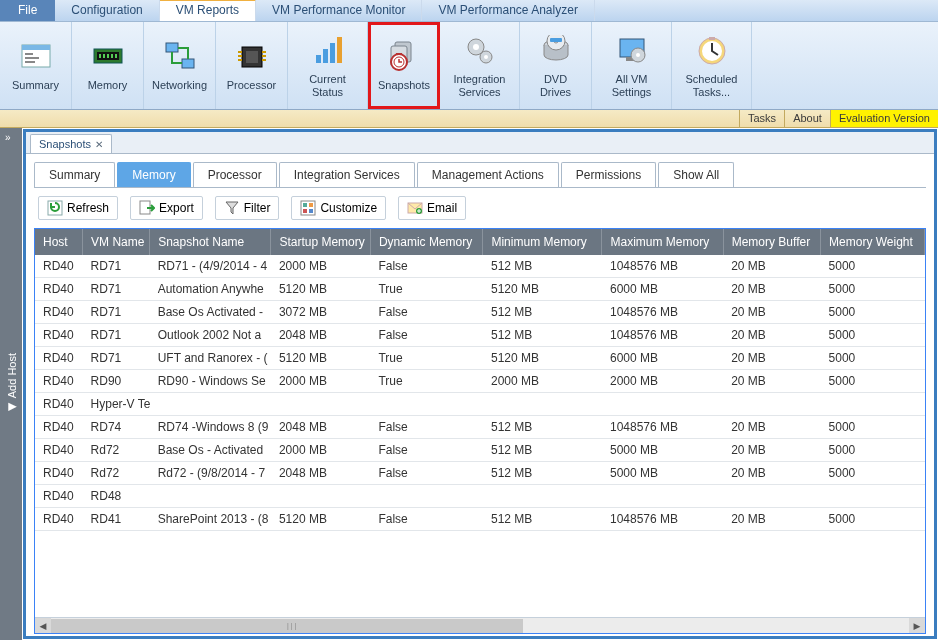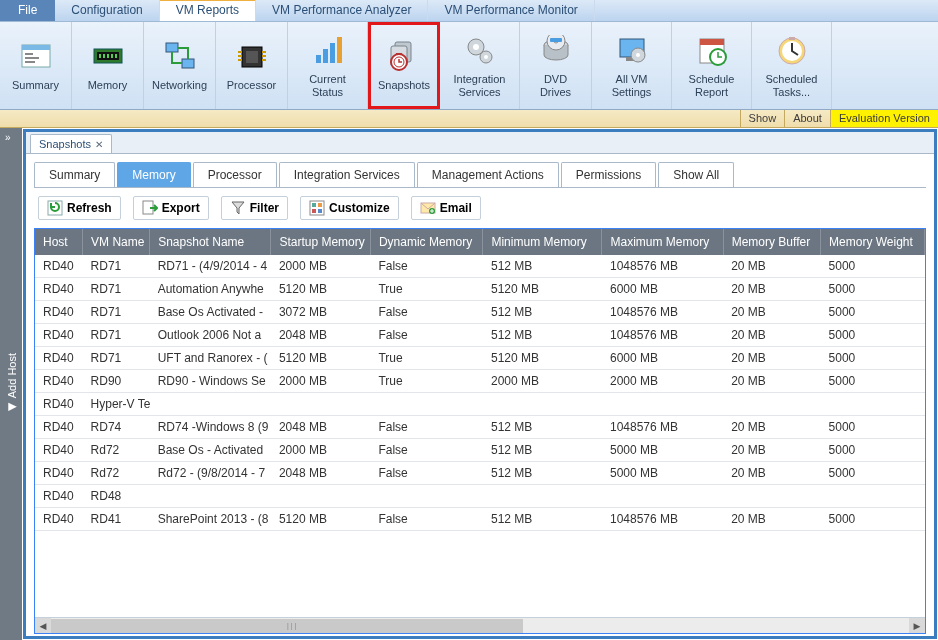--- a/index.html
+++ b/index.html
@@ -31,21 +31,21 @@
   .doc-tab { background: #fff; border: 1px solid #aab9c9; border-bottom: none; padding: 3px 8px; font-size: 11px; color: #2b4f76; display: flex; align-items: center; gap: 4px; border-radius: 2px 2px 0 0; }
   .doc-tab .close { color: #5a6b7c; font-size: 10px; cursor: pointer; }
   
   .content { flex: 1; padding: 8px 8px 2px 8px; display: flex; flex-direction: column; background: #fff; }
   
   .sub-tabs { display: flex; border-bottom: 1px solid #aab9c9; }
   .sub-tab { padding: 5px 14px; font-size: 12px; color: #333; border: 1px solid #aab9c9; border-bottom: none; margin-right: 2px; background: #fff; cursor: pointer; border-radius: 2px 2px 0 0; }
   .sub-tab.active { background: #5ea6e6; color: #fff; border-color: #5ea6e6; }
   
   .toolbar { display: flex; gap: 12px; padding: 8px 4px; }
-  .tool-btn { display: flex; align-items: center; gap: 4px; padding: 3px 8px; border: 1px solid #c5d0db; background: #fff; font-size: 12px; cursor: pointer; border-radius: 2px; font-weight: bold; }
+  .tool-btn { display: flex; align-items: center; gap: 4px; padding: 3px 8px; border: 1px solid #c5d0db; background: #fff; font-size: 12px; cursor: pointer; border-radius: 2px; }
   .tool-btn .ticon { width: 16px; height: 16px; display: inline-flex; align-items: center; justify-content: center; }
   
   .grid-container { flex: 1; border: 1px solid #3b82f6; overflow: hidden; display: flex; flex-direction: column; }
   .grid-scroll { flex: 1; overflow: auto; }
   table { border-collapse: collapse; width: 100%; table-layout: fixed; }
   thead th { background: #6b7682; color: #fff; font-weight: normal; font-size: 12px; padding: 6px 8px; text-align: left; border-right: 1px solid #8a939d; position: sticky; top: 0; white-space: nowrap; overflow: hidden; }
   tbody td { padding: 4px 8px; border-bottom: 1px solid #e2e6ea; font-size: 12px; color: #333; white-space: nowrap; overflow: hidden; text-overflow: clip; }
   
   .hscroll { height: 16px; background: #ececec; border-top: 1px solid #c5d0db; display: flex; align-items: center; }
   .hscroll .btn { width: 16px; height: 16px; background: #d9d9d9; display: flex; align-items: center; justify-content: center; font-size: 9px; color: #555; }
@@ -55,22 +55,22 @@
   
   svg { display: block; }
 </style>
 </head>
 <body>
 
 <div class="menu-bar">
   <div class="file-btn">File</div>
   <div class="tab">Configuration</div>
   <div class="tab active">VM Reports</div>
+  <div class="tab">VM Performance Monitor</div>
   <div class="tab">VM Performance Analyzer</div>
-  <div class="tab">VM Performance Monitor</div>
 </div>
 
 <div class="ribbon" id="ribbon">
     <div class="ribbon-item">
       <div class="icon">
         <svg width="32" height="32">
           <rect x="2" y="4" width="28" height="22" fill="#fff" stroke="#7aa"></rect>
           <rect x="2" y="4" width="28" height="5" fill="#7ab8e6"></rect>
           <rect x="5" y="12" width="8" height="2" fill="#888"></rect>
           <rect x="5" y="16" width="14" height="2" fill="#888"></rect>
@@ -176,45 +176,33 @@
           <circle cx="22" cy="20" r="7" fill="#cfd6dc" stroke="#888"></circle>
           <circle cx="22" cy="20" r="2" fill="#fff"></circle>
         </svg>
       </div>
       <div style="white-space: pre-line; line-height: 1.15;">All VM
 Settings</div>
     </div>
     <div class="ribbon-item wide">
       <div class="icon">
         <svg width="32" height="32">
-          <rect x="4" y="4" width="24" height="24" fill="#fff" stroke="#888"></rect>
-          <rect x="4" y="4" width="24" height="6" fill="#c54"></rect>
-          <circle cx="22" cy="22" r="8" fill="#fff" stroke="#2a9d3a" stroke-width="2"></circle>
-          <path d="M22 17 L22 22 L26 22" stroke="#2a9d3a" stroke-width="1.5" fill="none"></path>
-        </svg>
-      </div>
-      <div style="white-space: pre-line; line-height: 1.15;">Schedule
-Report</div>
-    </div>
-    <div class="ribbon-item wide">
-      <div class="icon">
-        <svg width="32" height="32">
           <circle cx="16" cy="16" r="13" fill="#f5d77a" stroke="#caa"></circle>
           <circle cx="16" cy="16" r="10" fill="#fff"></circle>
           <path d="M16 8 L16 16 L22 20" stroke="#333" stroke-width="2" fill="none"></path>
           <rect x="13" y="2" width="6" height="3" fill="#caa"></rect>
         </svg>
       </div>
       <div style="white-space: pre-line; line-height: 1.15;">Scheduled
 Tasks...</div>
     </div>
   </div>
 
 <div class="help-bar">
-  <span>Show</span>
+  <span>Tasks</span>
   <span>About</span>
   <span class="eval">Evaluation Version</span>
 </div>
 
 <div class="workspace">
   <div class="addhost">
     <span class="addhost-chev">»</span>
     <span class="addhost-label">◀ <span>Add Host</span></span>
   </div>
   <div class="main">
@@ -332,21 +320,21 @@
                   <td style="width: 92px;">3072 MB</td>
                   <td style="width: 104px;">False</td>
                   <td style="width: 110px;">512 MB</td>
                   <td style="width: 112px;">1048576 MB</td>
                   <td style="width: 90px;">20 MB</td>
                   <td style="width: 96px;">5000</td>
                 </tr>
                 <tr>
                   <td style="width: 44px;">RD40</td>
                   <td style="width: 62px;">RD71</td>
-                  <td style="width: 112px;">Outlook 2006 Not a</td>
+                  <td style="width: 112px;">Outlook 2002 Not a</td>
                   <td style="width: 92px;">2048 MB</td>
                   <td style="width: 104px;">False</td>
                   <td style="width: 110px;">512 MB</td>
                   <td style="width: 112px;">1048576 MB</td>
                   <td style="width: 90px;">20 MB</td>
                   <td style="width: 96px;">5000</td>
                 </tr>
                 <tr>
                   <td style="width: 44px;">RD40</td>
                   <td style="width: 62px;">RD71</td>

